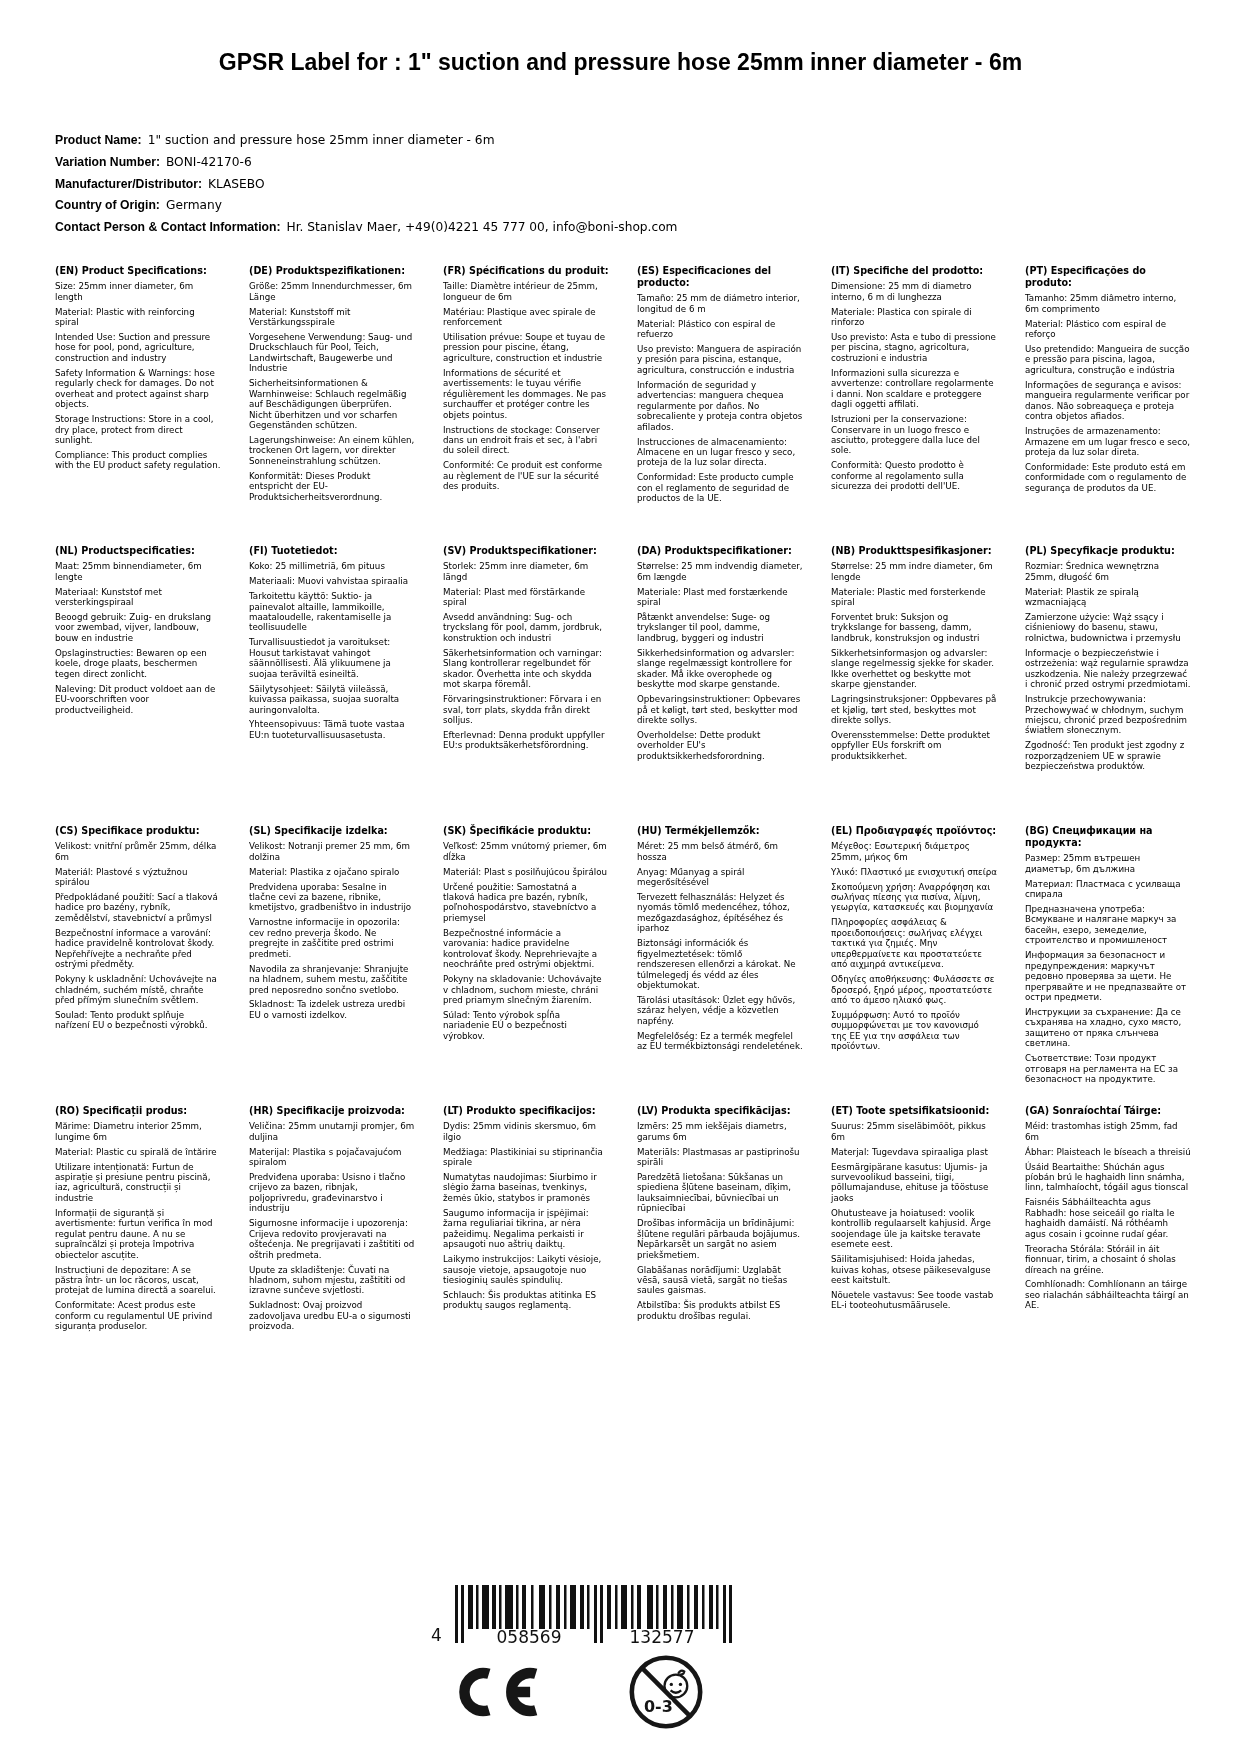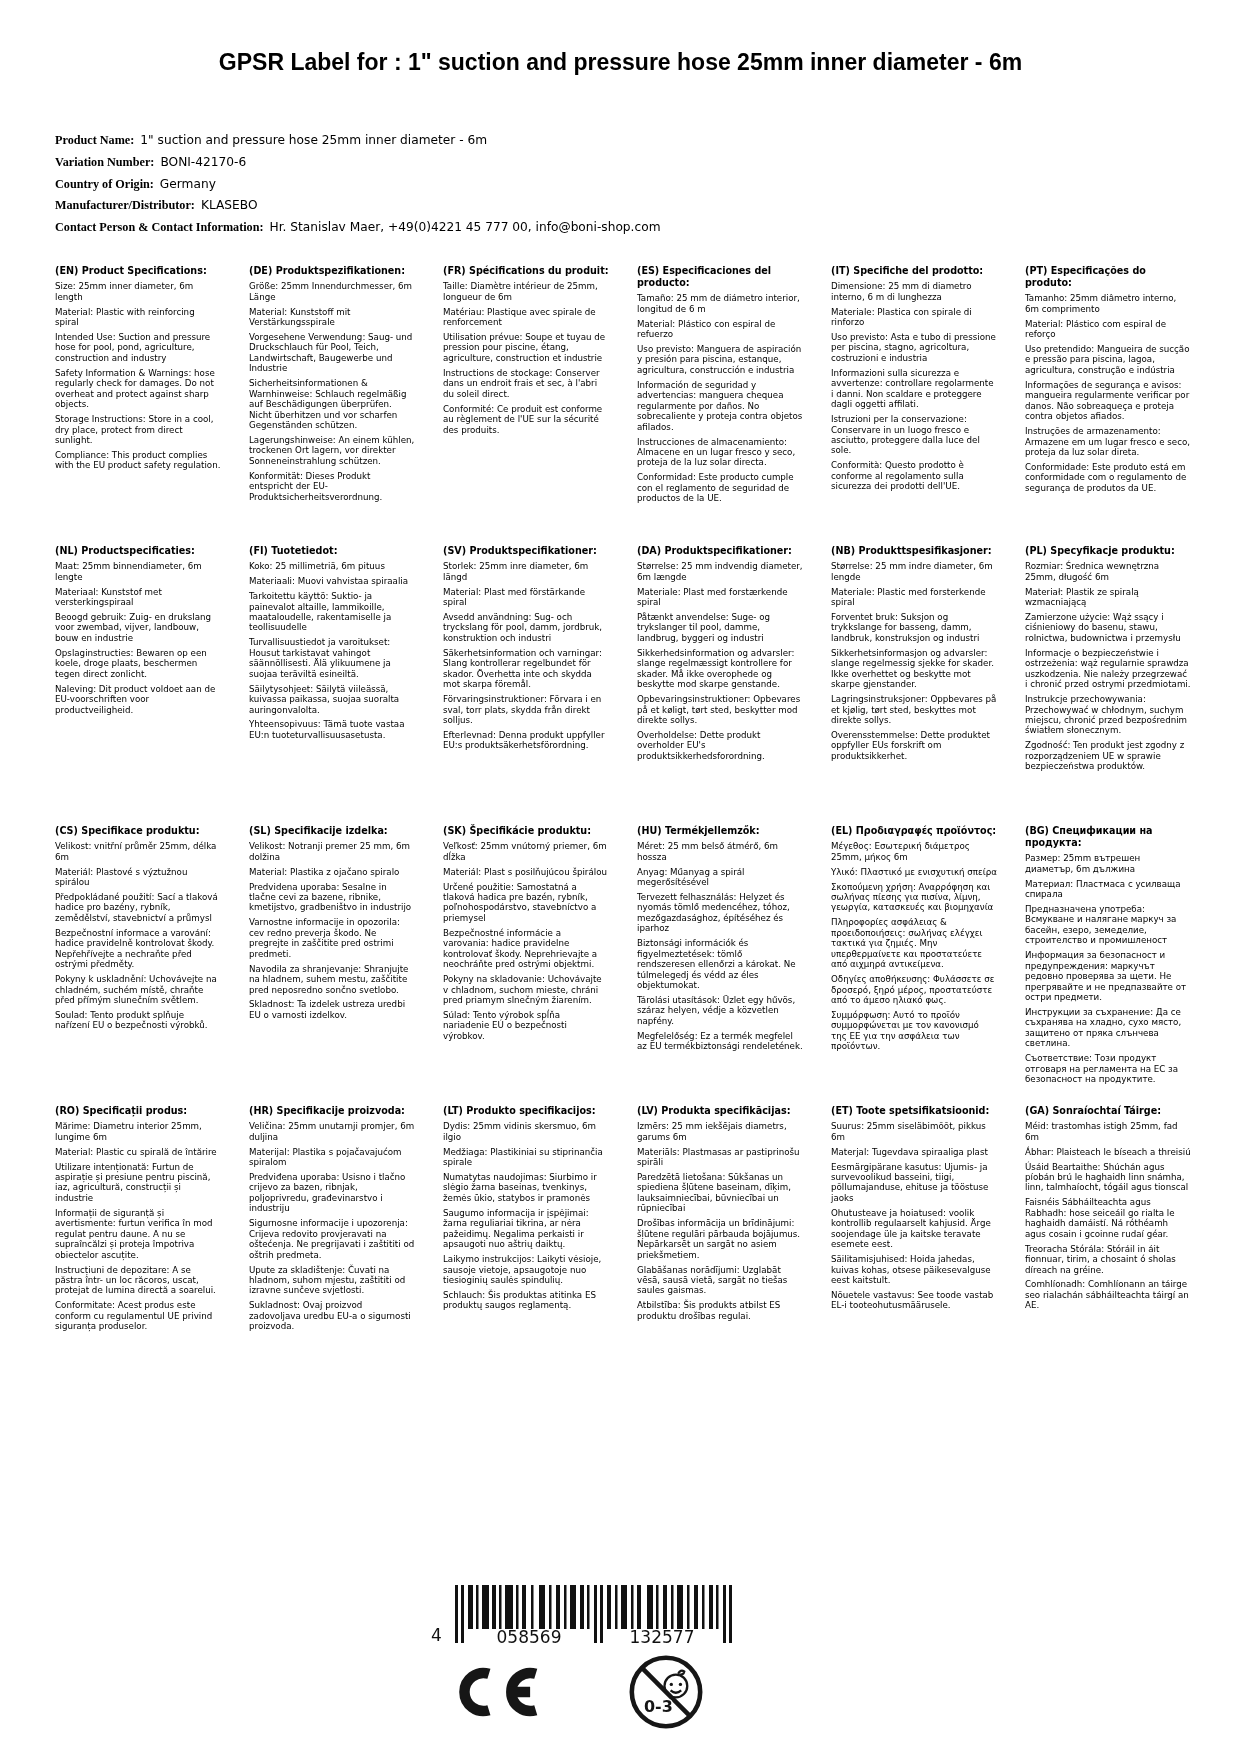--- a/index.html
+++ b/index.html
@@ -22,21 +22,21 @@
     text-align: center;
     max-width: 1010px;
     margin: 46px auto 0 auto;
   }
   .product-info {
     margin: 52px 0 0 55px;
     font-size: 12.2px;
     line-height: 1.78;
   }
   .info-line { white-space: nowrap; }
-  .info-label { font-weight: bold; font-family: Liberation Serif, serif; }
+  .info-label { font-weight: bold; font-family: Liberation Sans, sans-serif; }
   .info-value { font-weight: normal; margin-left: 6px; }
   .grid {
     margin: 26px 50px 0 55px;
     display: grid;
     grid-template-columns: repeat(6, 1fr);
     grid-auto-rows: 280px;
     column-gap: 28px;
   }
   .lang-block { overflow: visible; }
   .lang-heading {
@@ -80,23 +80,23 @@
 <div class="page">
 
   <h1 class="title">GPSR Label for : 1" suction and pressure hose 25mm inner diameter - 6m</h1>
 
   <section class="product-info">
   <div class="info-line"><span class="info-label">Product Name:</span><span class="info-value">1" suction and pressure hose 25mm inner diameter - 6m</span></div>
 
 
   <div class="info-line"><span class="info-label">Variation Number:</span><span class="info-value">BONI-42170-6</span></div>
 
+  <div class="info-line"><span class="info-label">Manufacturer/Distributor:</span><span class="info-value">KLASEBO</span></div>
+
   <div class="info-line"><span class="info-label">Country of Origin:</span><span class="info-value">Germany</span></div>
-
-  <div class="info-line"><span class="info-label">Manufacturer/Distributor:</span><span class="info-value">KLASEBO</span></div>
 
   <div class="info-line"><span class="info-label">Contact Person &amp; Contact Information:</span><span class="info-value">Hr. Stanislav Maer, +49(0)4221 45 777 00, info@boni-shop.com</span></div>
 </section>
 
   <section class="grid">
   <article class="lang-block">
     <h3 class="lang-heading">(EN) Product Specifications:</h3>
     <div>
           <p class="spec-para">Size: 25mm inner diameter, 6m length</p>
           <p class="spec-para">Material: Plastic with reinforcing spiral</p>
@@ -118,20 +118,21 @@
           <p class="spec-para">Konformität: Dieses Produkt entspricht der EU-Produktsicherheitsverordnung.</p>
         </div>
   </article>
 
   <article class="lang-block">
     <h3 class="lang-heading">(FR) Spécifications du produit:</h3>
     <div>
           <p class="spec-para">Taille: Diamètre intérieur de 25mm, longueur de 6m</p>
           <p class="spec-para">Matériau: Plastique avec spirale de renforcement</p>
           <p class="spec-para">Utilisation prévue: Soupe et tuyau de pression pour piscine, étang, agriculture, construction et industrie</p>
+          <p class="spec-para">Informations de sécurité et avertissements: le tuyau vérifie régulièrement les dommages. Ne pas surchauffer et protéger contre les objets pointus.</p>
           <p class="spec-para">Instructions de stockage: Conserver dans un endroit frais et sec, à l'abri du soleil direct.</p>
           <p class="spec-para">Conformité: Ce produit est conforme au règlement de l'UE sur la sécurité des produits.</p>
         </div>
   </article>
 
   <article class="lang-block">
     <h3 class="lang-heading">(ES) Especificaciones del producto:</h3>
     <div>
           <p class="spec-para">Tamaño: 25 mm de diámetro interior, longitud de 6 m</p>
           <p class="spec-para">Material: Plástico con espiral de refuerzo</p>

